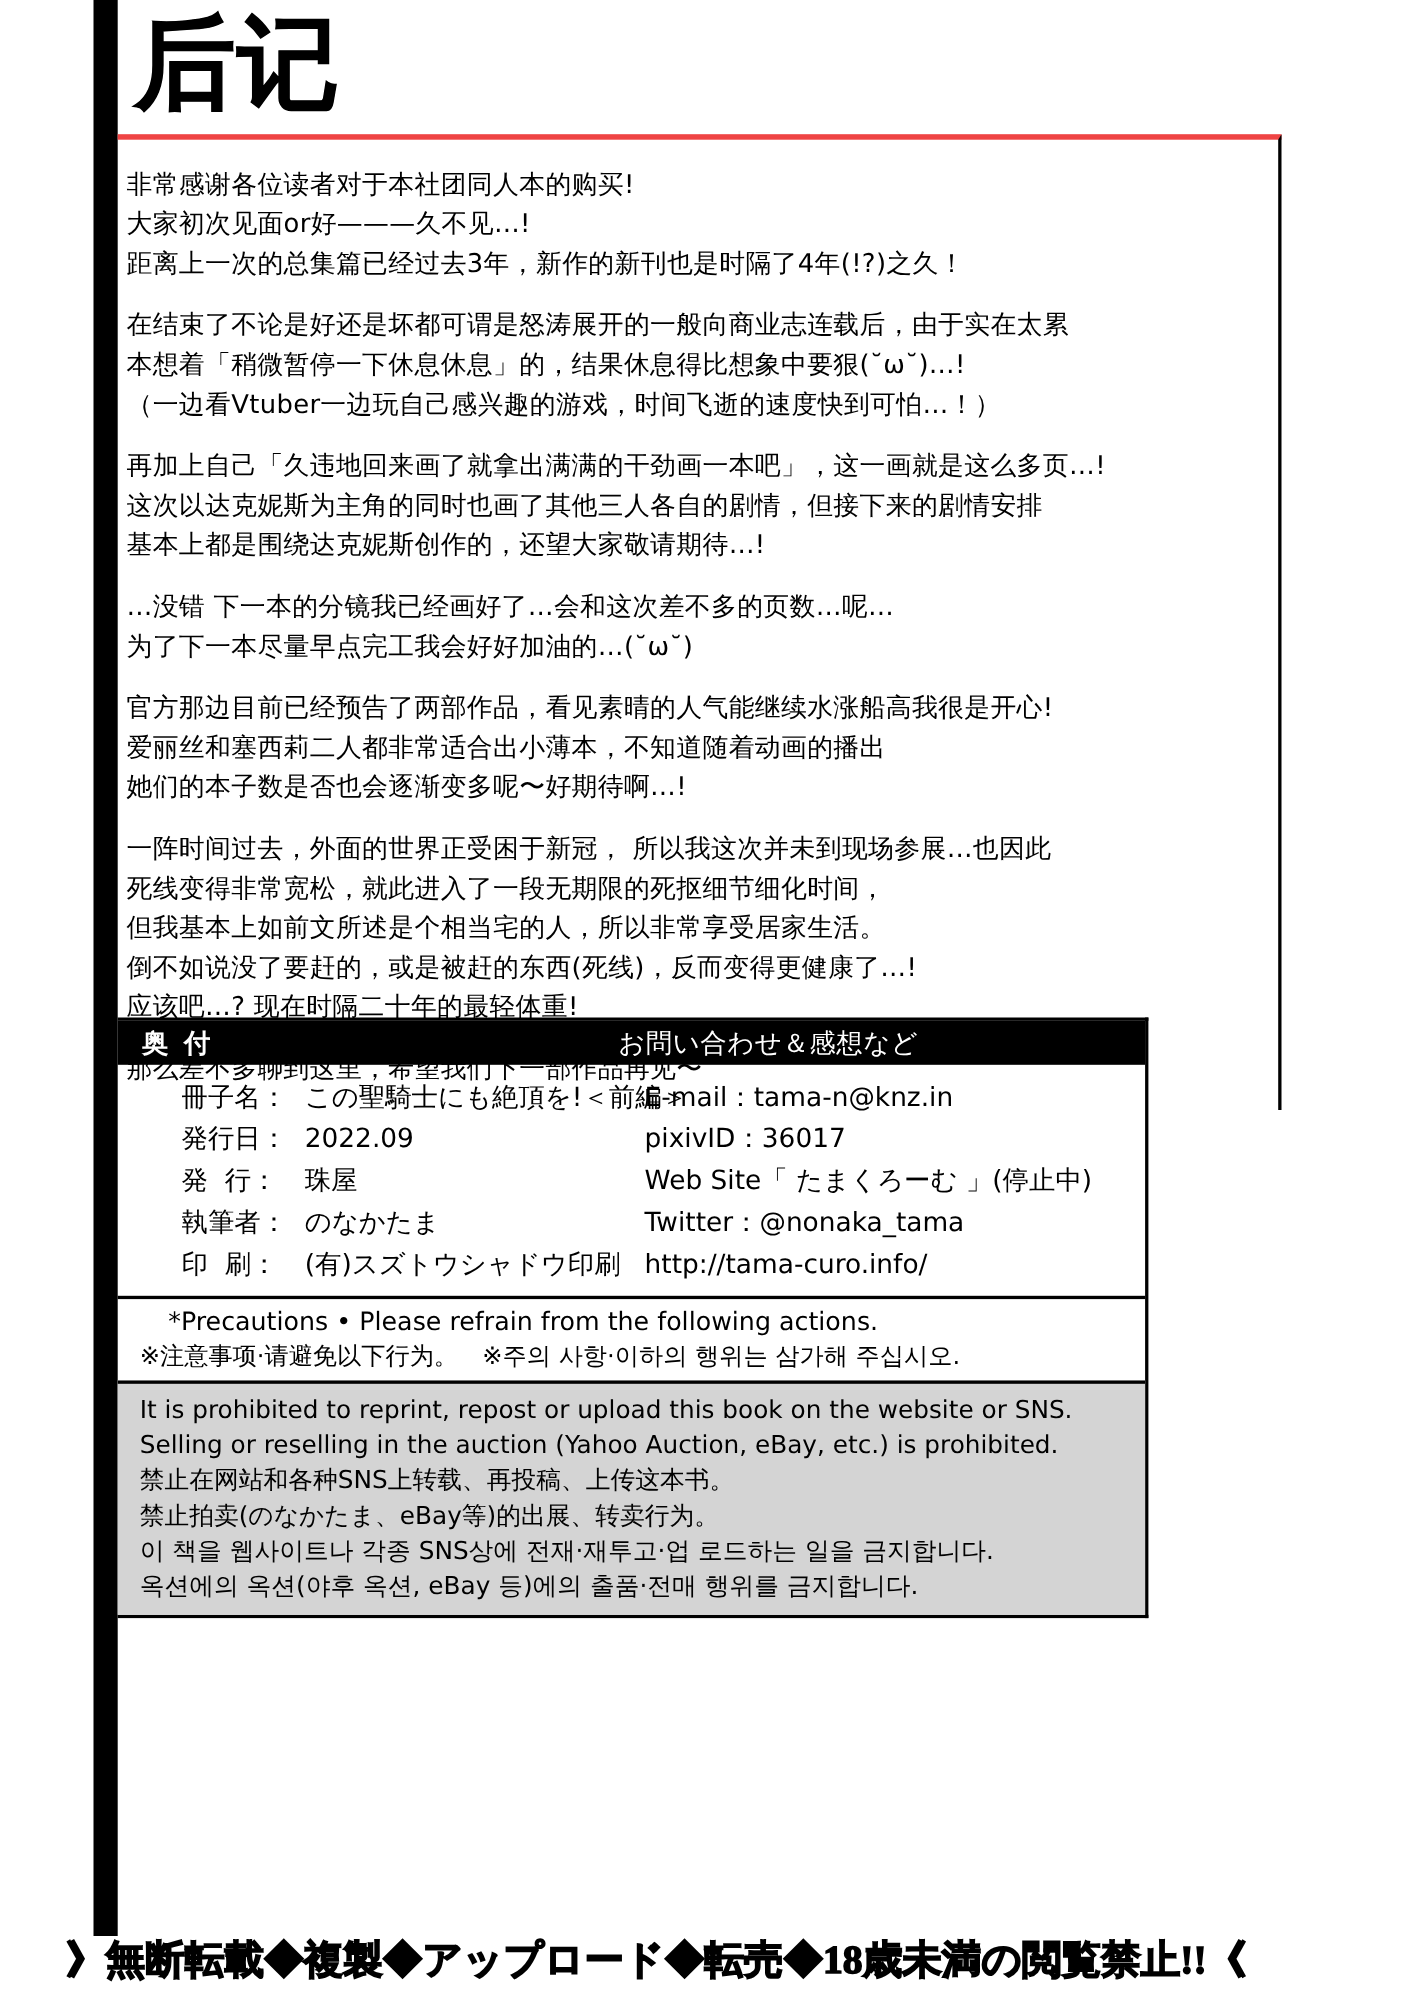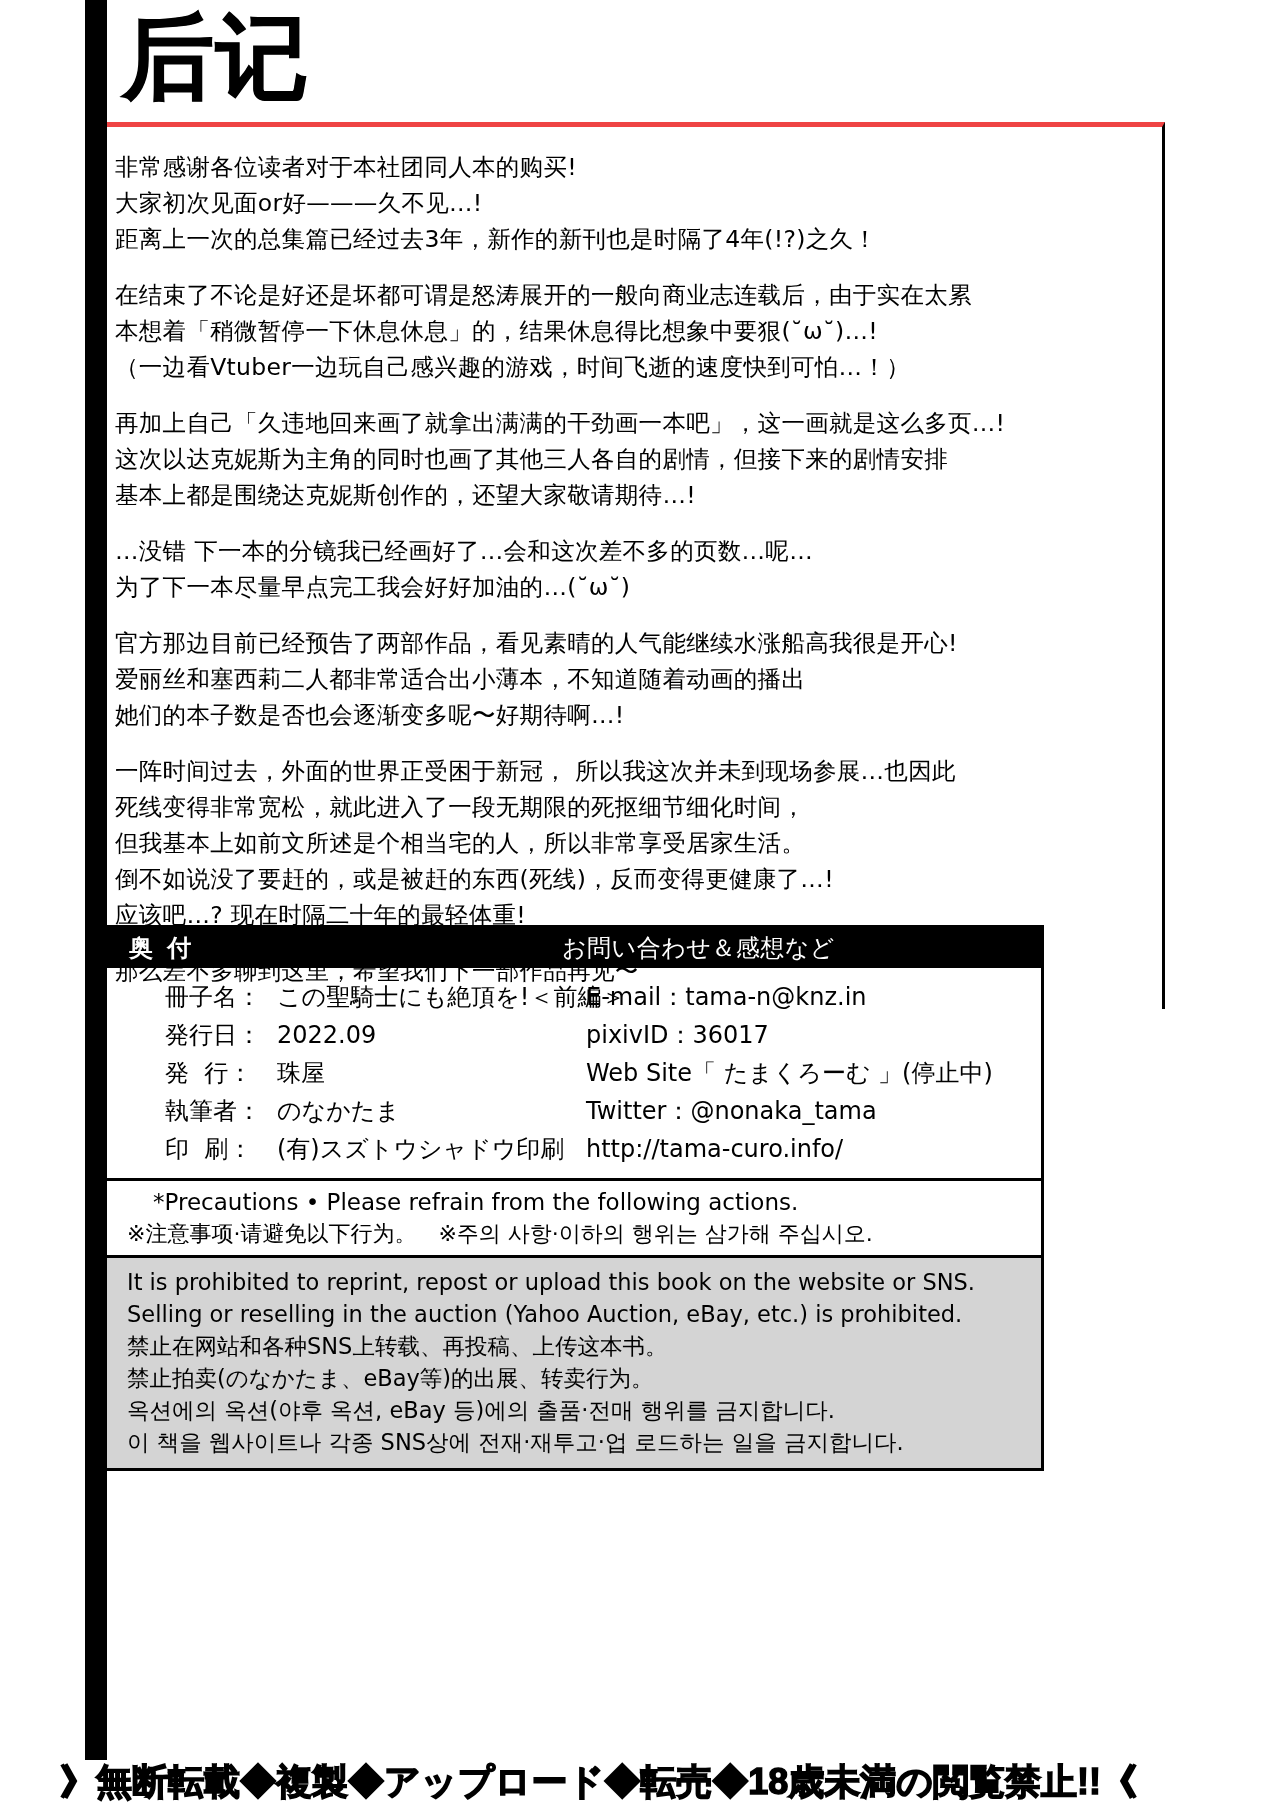--- a/index.html
+++ b/index.html
@@ -152,21 +152,21 @@
     white-space: pre;
   }
 
   
   .warning-banner {
     position: absolute;
     left: 60px;
     top: 1758px;
     width: 1026px;
     text-align: center;
-    font-family: Liberation Sans, sans-serif;
+    font-family: Liberation Serif, serif;
     font-weight: bold;
     font-size: 36px;
     letter-spacing: 0px;
     -webkit-text-stroke: 1.5px #000;
     white-space: nowrap;
   }
 </style>
 </head>
 <body>
 
@@ -246,19 +246,19 @@
   <div class="precautions-title">
     <div class="en">*Precautions • Please refrain from the following actions.</div>
     <div class="cjk">※注意事项·请避免以下行为。　※주의 사항·이하의 행위는 삼가해 주십시오.</div>
   </div>
 
   <div class="precautions-body">
     <div>It is prohibited to reprint, repost or upload this book on the website or SNS.</div>
     <div>Selling or reselling in the auction (Yahoo Auction, eBay, etc.) is prohibited.</div>
     <div>禁止在网站和各种SNS上转载、再投稿、上传这本书。</div>
     <div>禁止拍卖(のなかたま、eBay等)的出展、转卖行为。</div>
+    <div>이 책을 웹사이트나 각종 SNS상에 전재·재투고·업 로드하는 일을 금지합니다.</div>
     <div>옥션에의 옥션(야후 옥션, eBay 등)에의 출품·전매 행위를 금지합니다.</div>
-    <div>이 책을 웹사이트나 각종 SNS상에 전재·재투고·업 로드하는 일을 금지합니다.</div>
   </div>
 
 </div>
 
 <div class="warning-banner">》無断転載◆複製◆アップロード◆転売◆18歳未満の閲覧禁止!!《</div>
 
 </body></html>

